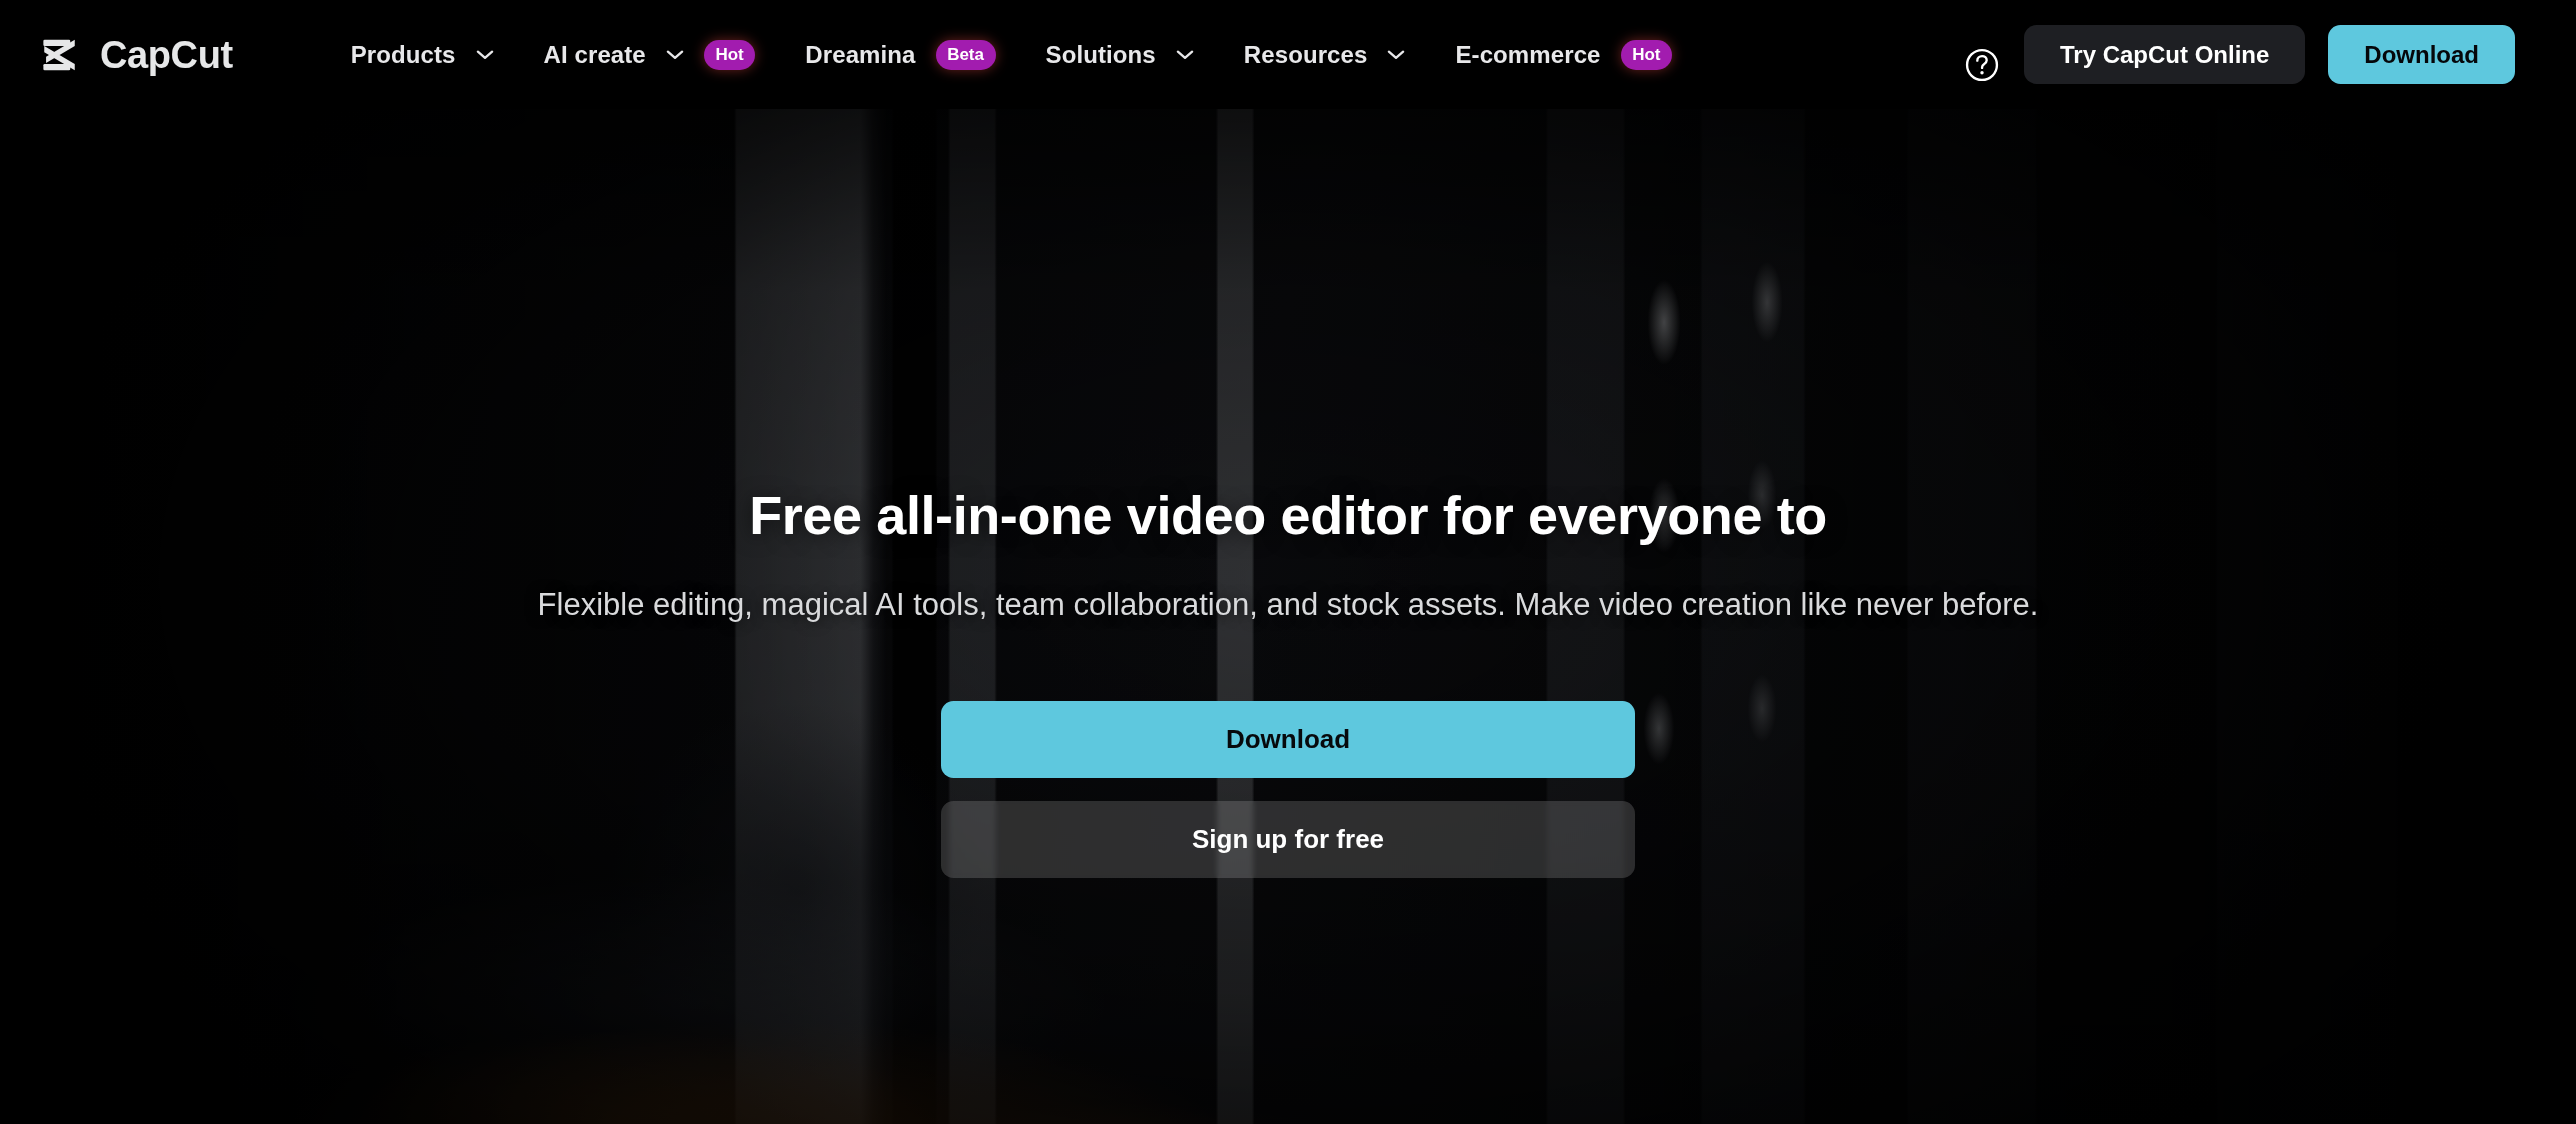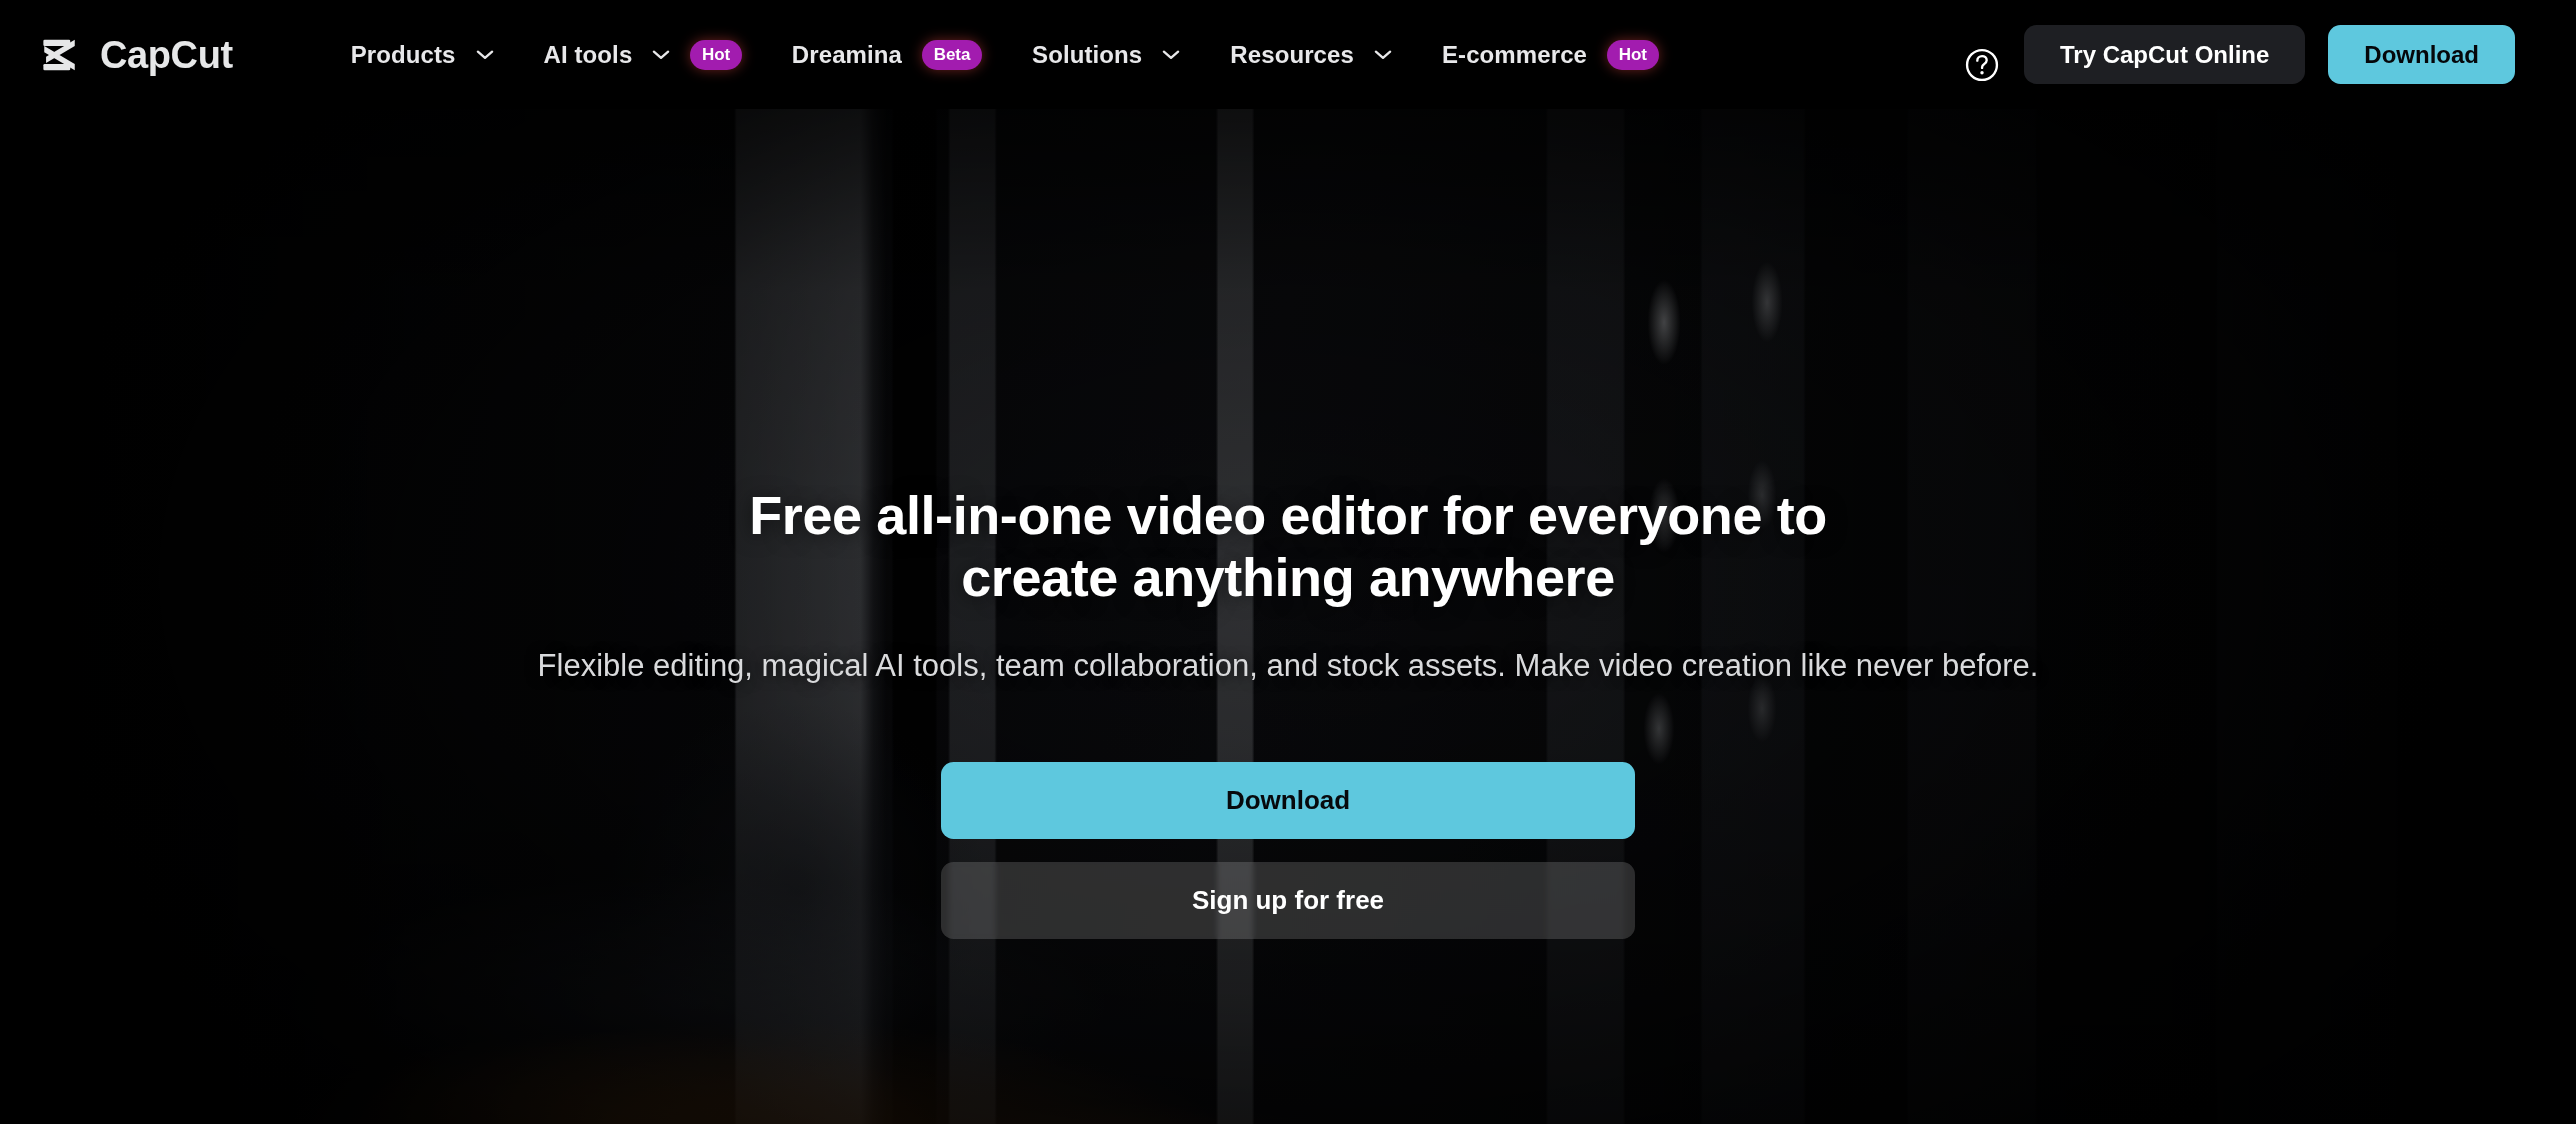--- a/index.html
+++ b/index.html
@@ -230,21 +230,21 @@
     <div class="nav-item">
       <span class="nav-label">Products</span>
       <span>
         <svg class="chev" viewBox="0 0 20 12">
             <path d="M2 3 L10 10 L18 3" fill="none" stroke="#e8e8ea" stroke-width="2.6" stroke-linecap="round" stroke-linejoin="round"></path>
           </svg>
       </span>
     </div>
 
     <div class="nav-item">
-      <span class="nav-label">AI tools</span>
+      <span class="nav-label">AI create</span>
       <span>
         <svg class="chev" viewBox="0 0 20 12">
             <path d="M2 3 L10 10 L18 3" fill="none" stroke="#e8e8ea" stroke-width="2.6" stroke-linecap="round" stroke-linejoin="round"></path>
           </svg>
       </span>
       <span class="badge">Hot</span>
     </div>
 
     <div class="nav-item">
       <span class="nav-label">Dreamina</span>
@@ -297,21 +297,20 @@
   <div class="bg-layer bg-tags"></div>
   <div class="bg-layer bg-glow-cool"></div>
   <div class="bg-layer bg-glow-warm"></div>
   <div class="bg-layer bg-vignette"></div>
   <div class="bg-layer bg-scrim"></div>
 
   <div class="hero-content">
 
     <h1 class="headline">
       <span>Free all-in-one video editor for everyone to</span><br>
-      <span>create anything anywhere</span>
     </h1>
 
     <p class="subhead">Flexible editing, magical AI tools, team collaboration, and stock assets. Make video creation like never before.</p>
 
     <div class="cta-stack">
       <button class="cta cta-primary">Download</button>
       <button class="cta cta-secondary">Sign up for free</button>
     </div>
 
   </div>

